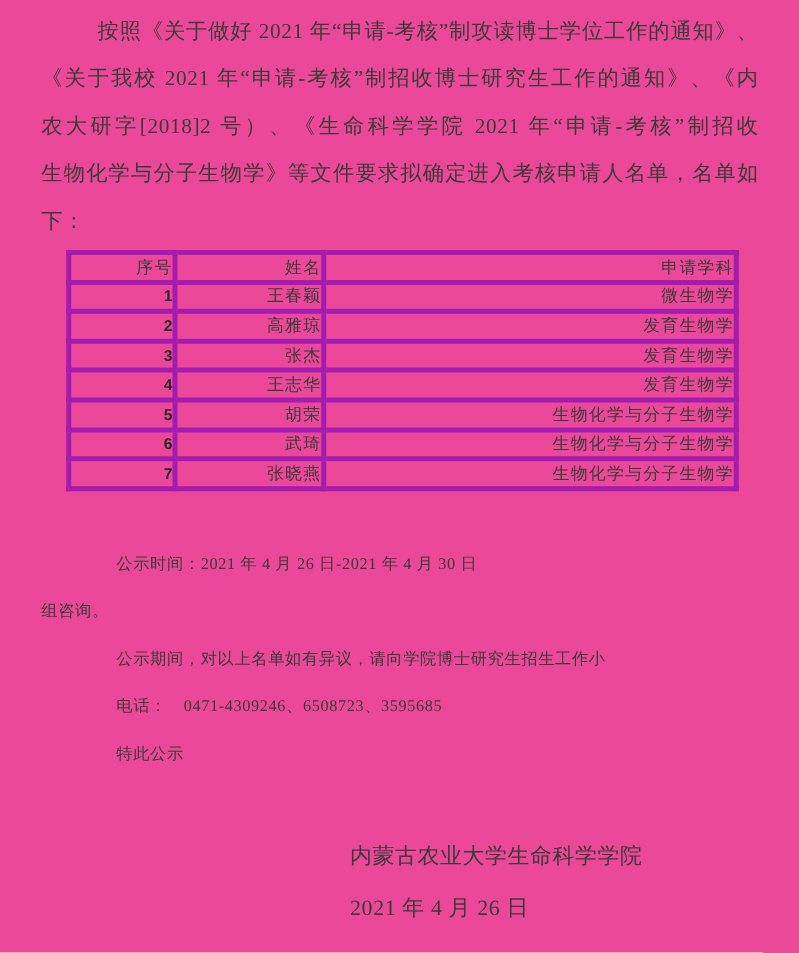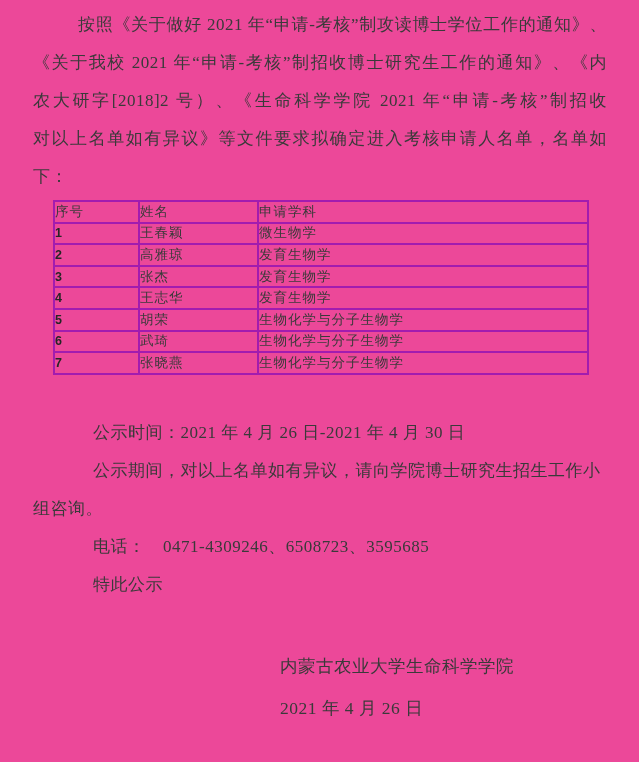--- a/index.html
+++ b/index.html
@@ -36,24 +36,24 @@
 
   
   table.applicants {
     border-collapse: collapse;
     table-layout: fixed;
     width: 534px;
     margin: 4px 0 0 20px;
   }
   table.applicants th,
   table.applicants td {
-    border: 2px solid #a21caf;
+    border: 4px solid #a21caf;
     height: 19.6px;
     padding: 0;
-    text-align: left;
+    text-align: right;
     vertical-align: middle;
     font-size: 13.5px;
     font-weight: normal;
     color: #3a3a3a;
     letter-spacing: 1px;
     overflow: hidden;
   }
   table.applicants td.num {
     font-family: "Liberation Sans", "DejaVu Sans", sans-serif;
     font-weight: bold;
@@ -61,21 +61,21 @@
     color: #262626;
     letter-spacing: 0;
   }
   .col-no    { width: 85px; }
   .col-name  { width: 119px; }
   .col-major { width: 330px; }
 
   
   .body-lines { margin-top: 39px; }
   .body-lines .bline {
-    font-size: 17px;
+    font-size: 13px;
     line-height: 38px;
     height: 38px;
     white-space: nowrap;
     letter-spacing: 0.5px;
   }
 
   
   .signature {
     margin-top: 41px;
     margin-left: 247px;
@@ -91,21 +91,21 @@
 </style>
 </head>
 <body>
 
 <div class="page">
 
   <div class="intro">
     <div class="line just ind1">按照《关于做好 2021 年“申请-考核”制攻读博士学位工作的通知》、</div>
     <div class="line just">《关于我校 2021 年“申请-考核”制招收博士研究生工作的通知》、《内</div>
     <div class="line just">农大研字[2018]2 号）、《生命科学学院 2021 年“申请-考核”制招收</div>
-    <div class="line just">对以上名单如有异议》等文件要求拟确定进入考核申请人名单，名单如</div>
+    <div class="line just">生物化学与分子生物学》等文件要求拟确定进入考核申请人名单，名单如</div>
     <div class="line">下：</div>
   </div>
 
   <table class="applicants">
     <colgroup>
       <col class="col-no">
       <col class="col-name">
       <col class="col-major">
     </colgroup>
     <thead>
@@ -149,22 +149,22 @@
       <tr>
         <td class="num">7</td>
         <td>张晓燕</td>
         <td>生物化学与分子生物学</td>
       </tr>
     </tbody>
   </table>
 
   <div class="body-lines">
     <div class="bline ind2">公示时间：2021 年 4 月 26 日-2021 年 4 月 30 日</div>
+    <div class="bline">组咨询。</div>
     <div class="bline ind2">公示期间，对以上名单如有异议，请向学院博士研究生招生工作小</div>
-    <div class="bline">组咨询。</div>
     <div class="bline ind2">电话：　0471-4309246、6508723、3595685</div>
     <div class="bline ind2">特此公示</div>
   </div>
 
   <div class="signature">
     <div class="sline">内蒙古农业大学生命科学学院</div>
     <div class="sline">2021 年 4 月 26 日</div>
   </div>
 
 </div>

